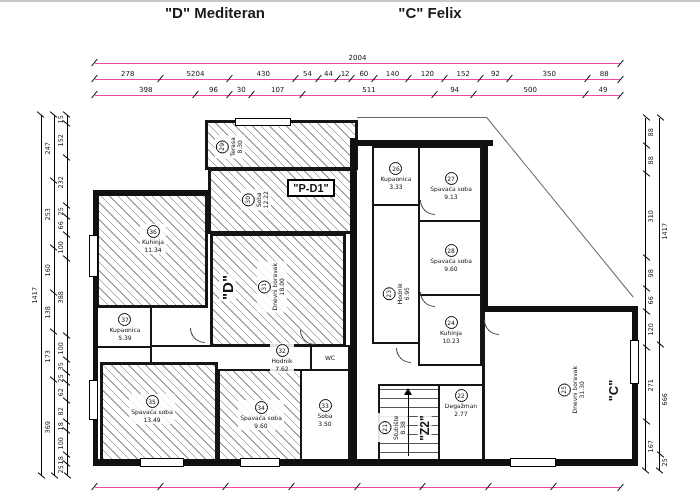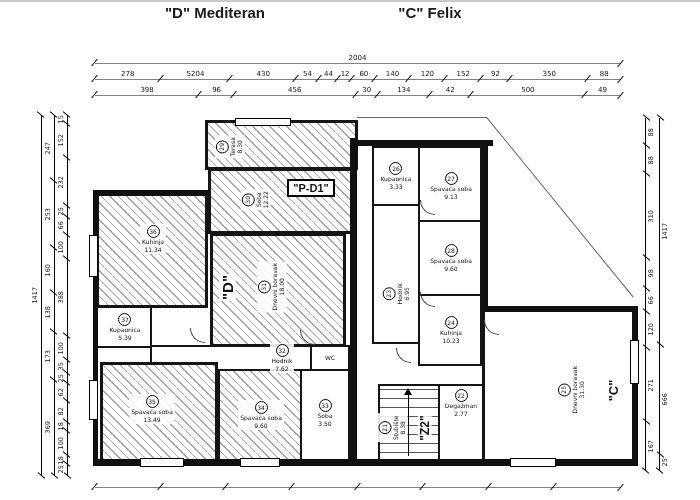--- a/index.html
+++ b/index.html
@@ -114,31 +114,31 @@
         <span>88</span>
       </div>
     </div>
   <div class="hdim" style="left:95px;top:82px;width:525px;height:14px">
       <div class="seg" style="flex: 85 1 6px;">
         <span>398</span>
       </div>
       <div class="seg" style="flex: 25 1 6px;">
         <span>96</span>
       </div>
-      <div class="seg" style="flex: 100 1 6px;">
-        <span>456</span>
-      </div>
       <div class="seg" style="flex: 14 1 6px;">
         <span>30</span>
       </div>
       <div class="seg" style="flex: 40 1 6px;">
-        <span>134</span>
+        <span>107</span>
+      </div>
+      <div class="seg" style="flex: 112 1 6px;">
+        <span>511</span>
       </div>
       <div class="seg" style="flex: 30 1 6px;">
-        <span>42</span>
+        <span>94</span>
       </div>
       <div class="seg" style="flex: 94 1 6px;">
         <span>500</span>
       </div>
       <div class="seg" style="flex: 25 1 6px;">
         <span>49</span>
       </div>
     </div>
   <div class="hdim" style="left:95px;top:476px;width:525px;height:12px">
       <div class="seg" style="flex: 1 1 6px;">

